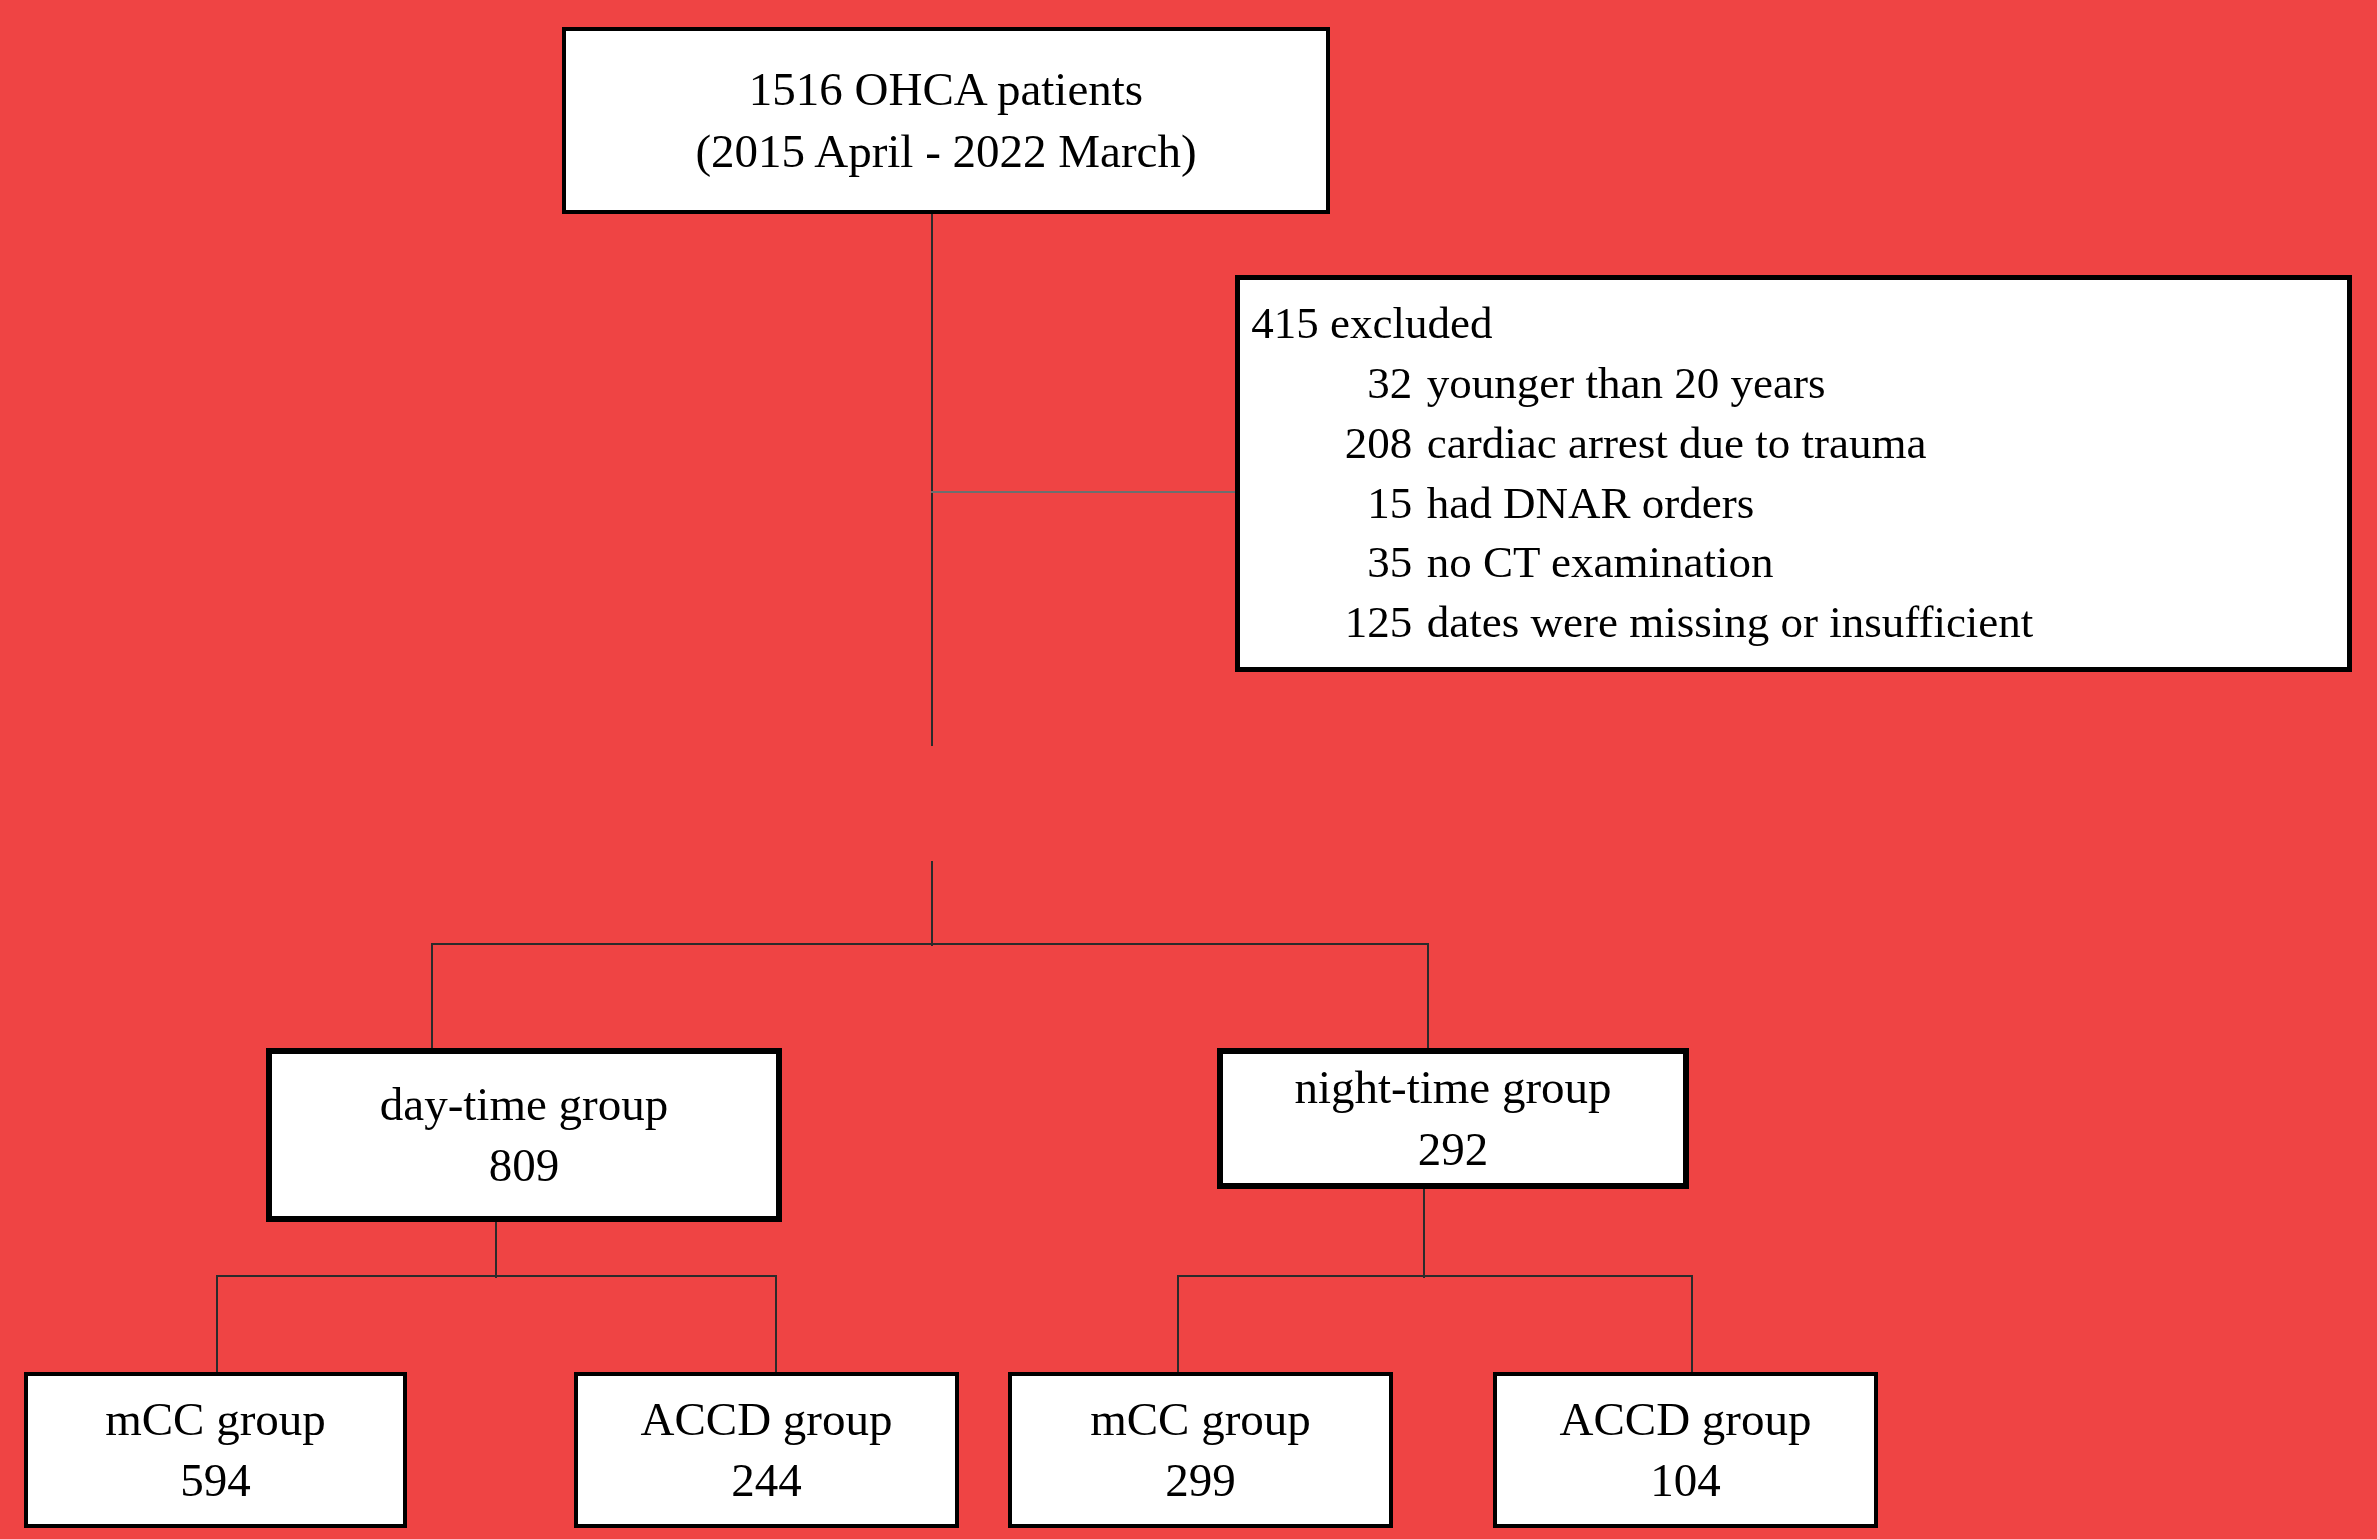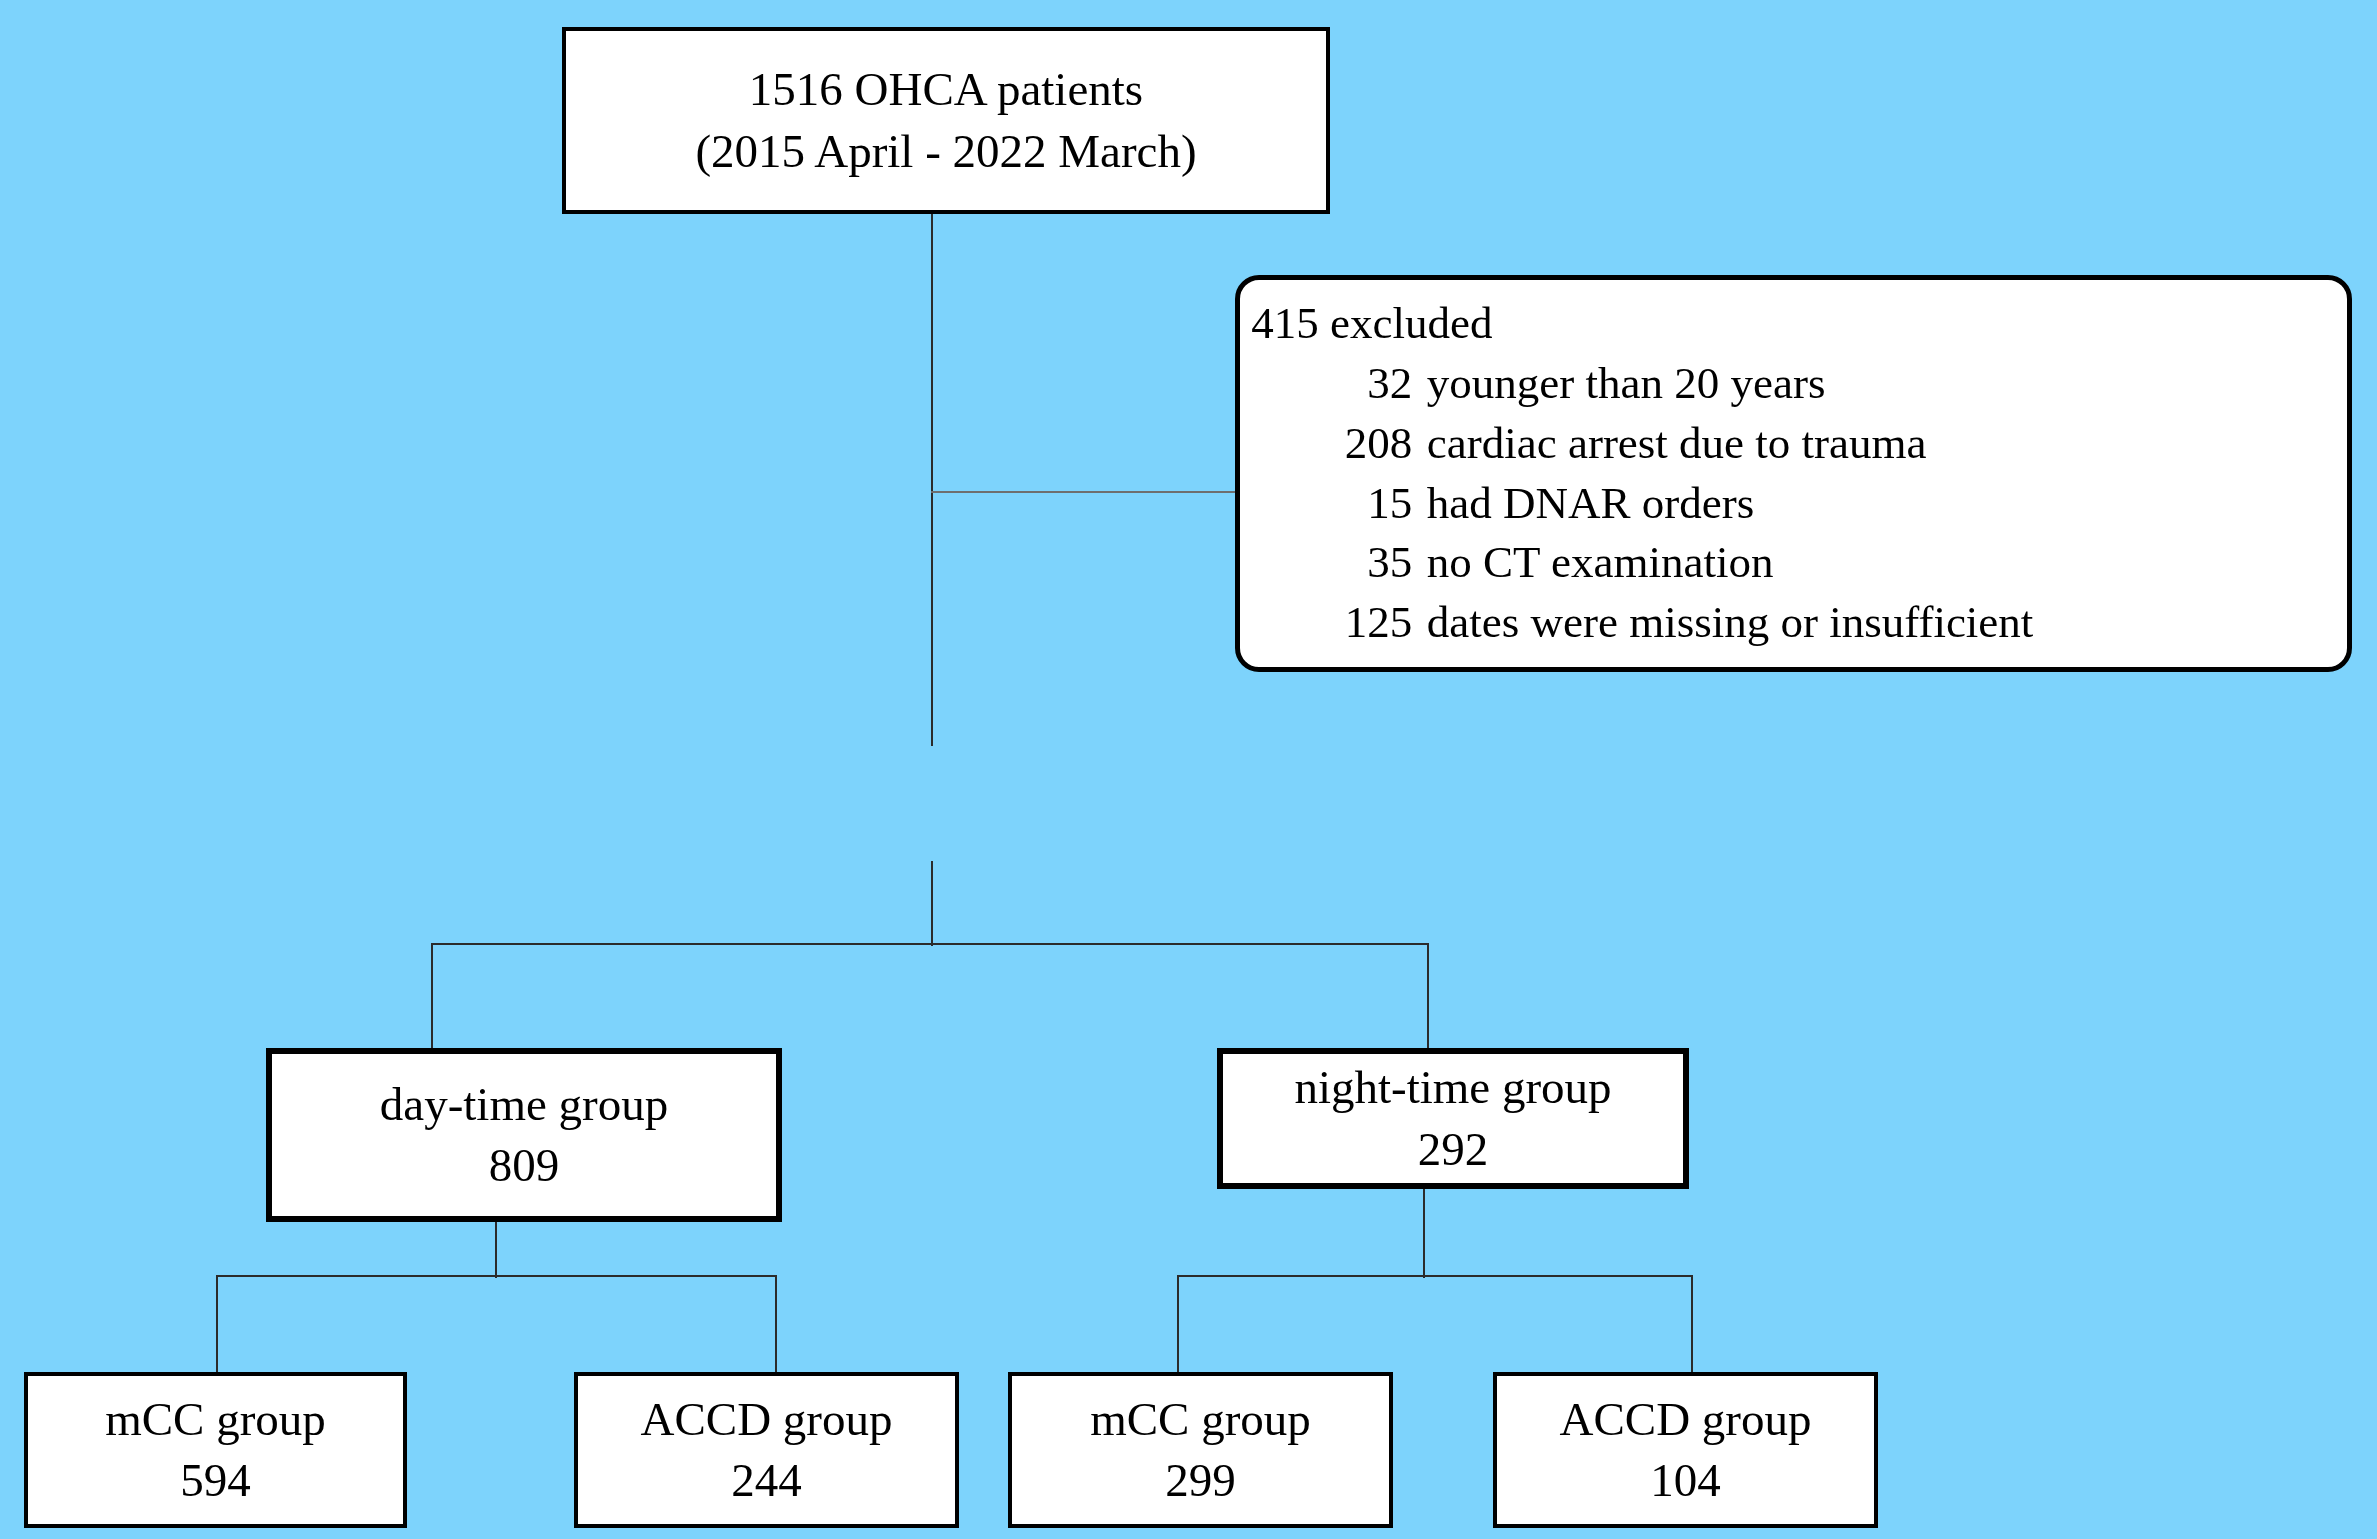--- a/index.html
+++ b/index.html
@@ -4,21 +4,21 @@
 <style>
   html, body {
     margin: 0;
     padding: 0;
     background: #ffffff;
   }
   #canvas {
     position: relative;
     width: 2377px;
     height: 1540px;
-    background: #7dd3fc;
+    background: #ef4444;
     font-family: "Liberation Serif", "DejaVu Serif", serif;
     color: #000000;
     overflow: hidden;
   }
   
   .box {
     position: absolute;
     box-sizing: border-box;
     background: #ffffff;
     border: 4.8px solid #000000;
@@ -46,21 +46,20 @@
 
   
   #box-excluded {
     left: 1235px; top: 275px; width: 1117px; height: 397px;
     border-width: 5.6px;
     align-items: flex-start;
     justify-content: center;
     text-align: left;
     font-size: 45px;
     padding: 3.2px 0 3.2px 11.3px;
-    border-radius: 24px;
   }
   #box-excluded .head {
     display: block;
     white-space: pre;
     line-height: 1.33;
   }
   #box-excluded .excl-list {
     display: block;
     width: 100%;
   }

